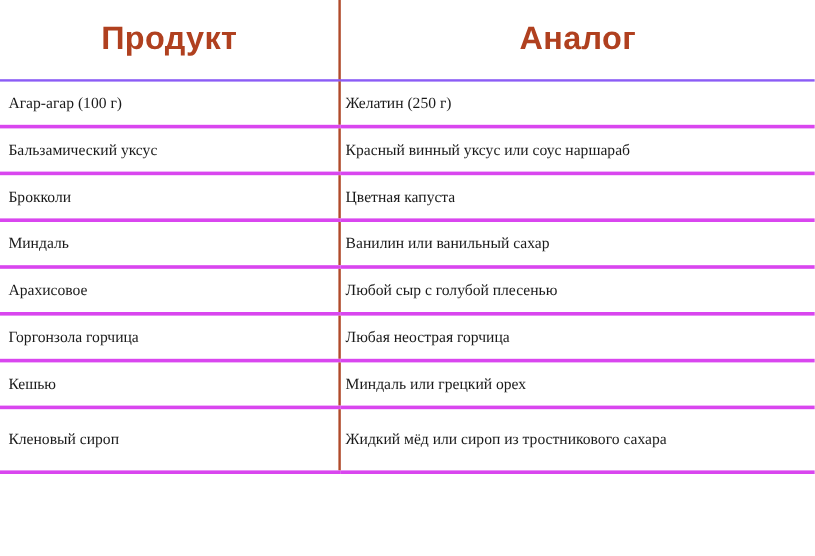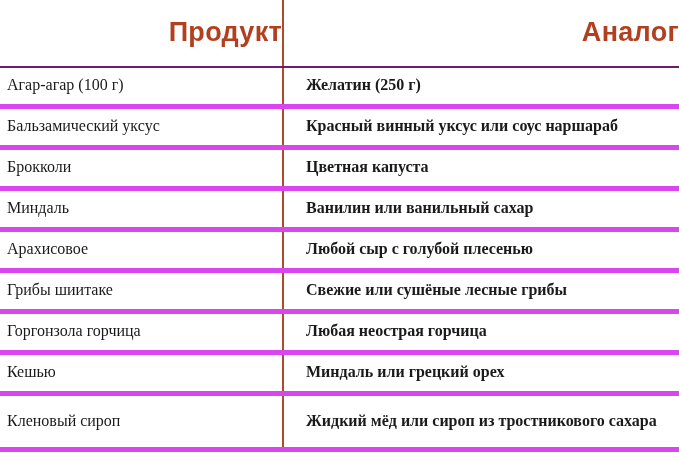--- a/index.html
+++ b/index.html
@@ -28,51 +28,50 @@
   table.substitutes th,
   table.substitutes td {
     border: 1px solid #b04a2a;
     vertical-align: middle;
     color: #1a1a1a;
   }
   table.substitutes thead th {
     border-top: none;
     border-left: none;
     border-right: none;
-    border-bottom: 2px solid #701a75;
+    border-bottom: 2px solid #8b5cf6;
     font-family: "Liberation Sans", sans-serif;
     font-weight: bold;
     font-size: 27px;
     color: #b0401f;
-    text-align: right;
+    text-align: center;
     padding: 8px 0 10px 0;
     height: 48px;
     letter-spacing: 0.3px;
   }
   table.substitutes thead th.th-product {
     border-right: 2px solid #b04a2a;
   }
   table.substitutes tbody td {
     border-left: none;
     border-right: none;
     border-top: none;
-    border-bottom: 5px solid #d946ef;
-    font-size: 16px;
+    border-bottom: 3px solid #d946ef;
+    font-size: 13px;
     line-height: 1.18;
     padding: 5px 6px 6px 6px;
     margin-left: 29px;
   }
   table.substitutes tbody td.cell-product {
     border-right: 2px solid #b04a2a;
     padding-left: 7px;
   }
   table.substitutes tbody td.cell-analog {
-    padding-left: 22px;
+    padding-left: 4px;
     padding-right: 10px;
-    font-weight: bold;
   }
   table.substitutes tbody tr.tall td {
     height: 40px;
   }
   table.substitutes tbody tr td {
     height: 25px;
   }
 </style>
 </head>
 <body>
@@ -104,24 +103,20 @@
         </tr>
         <tr>
           <td class="cell-product">Миндаль</td>
           <td class="cell-analog">Ванилин или ванильный сахар</td>
         </tr>
         <tr>
           <td class="cell-product">Арахисовое</td>
           <td class="cell-analog">Любой сыр с голубой плесенью</td>
         </tr>
         <tr>
-          <td class="cell-product">Грибы шиитаке</td>
-          <td class="cell-analog">Свежие или сушёные лесные грибы</td>
-        </tr>
-        <tr>
           <td class="cell-product">Горгонзола горчица</td>
           <td class="cell-analog">Любая неострая горчица</td>
         </tr>
         <tr>
           <td class="cell-product">Кешью</td>
           <td class="cell-analog">Миндаль или грецкий орех</td>
         </tr>
         <tr class="tall">
           <td class="cell-product">Кленовый сироп</td>
           <td class="cell-analog">Жидкий мёд или сироп из тростникового сахара</td>

